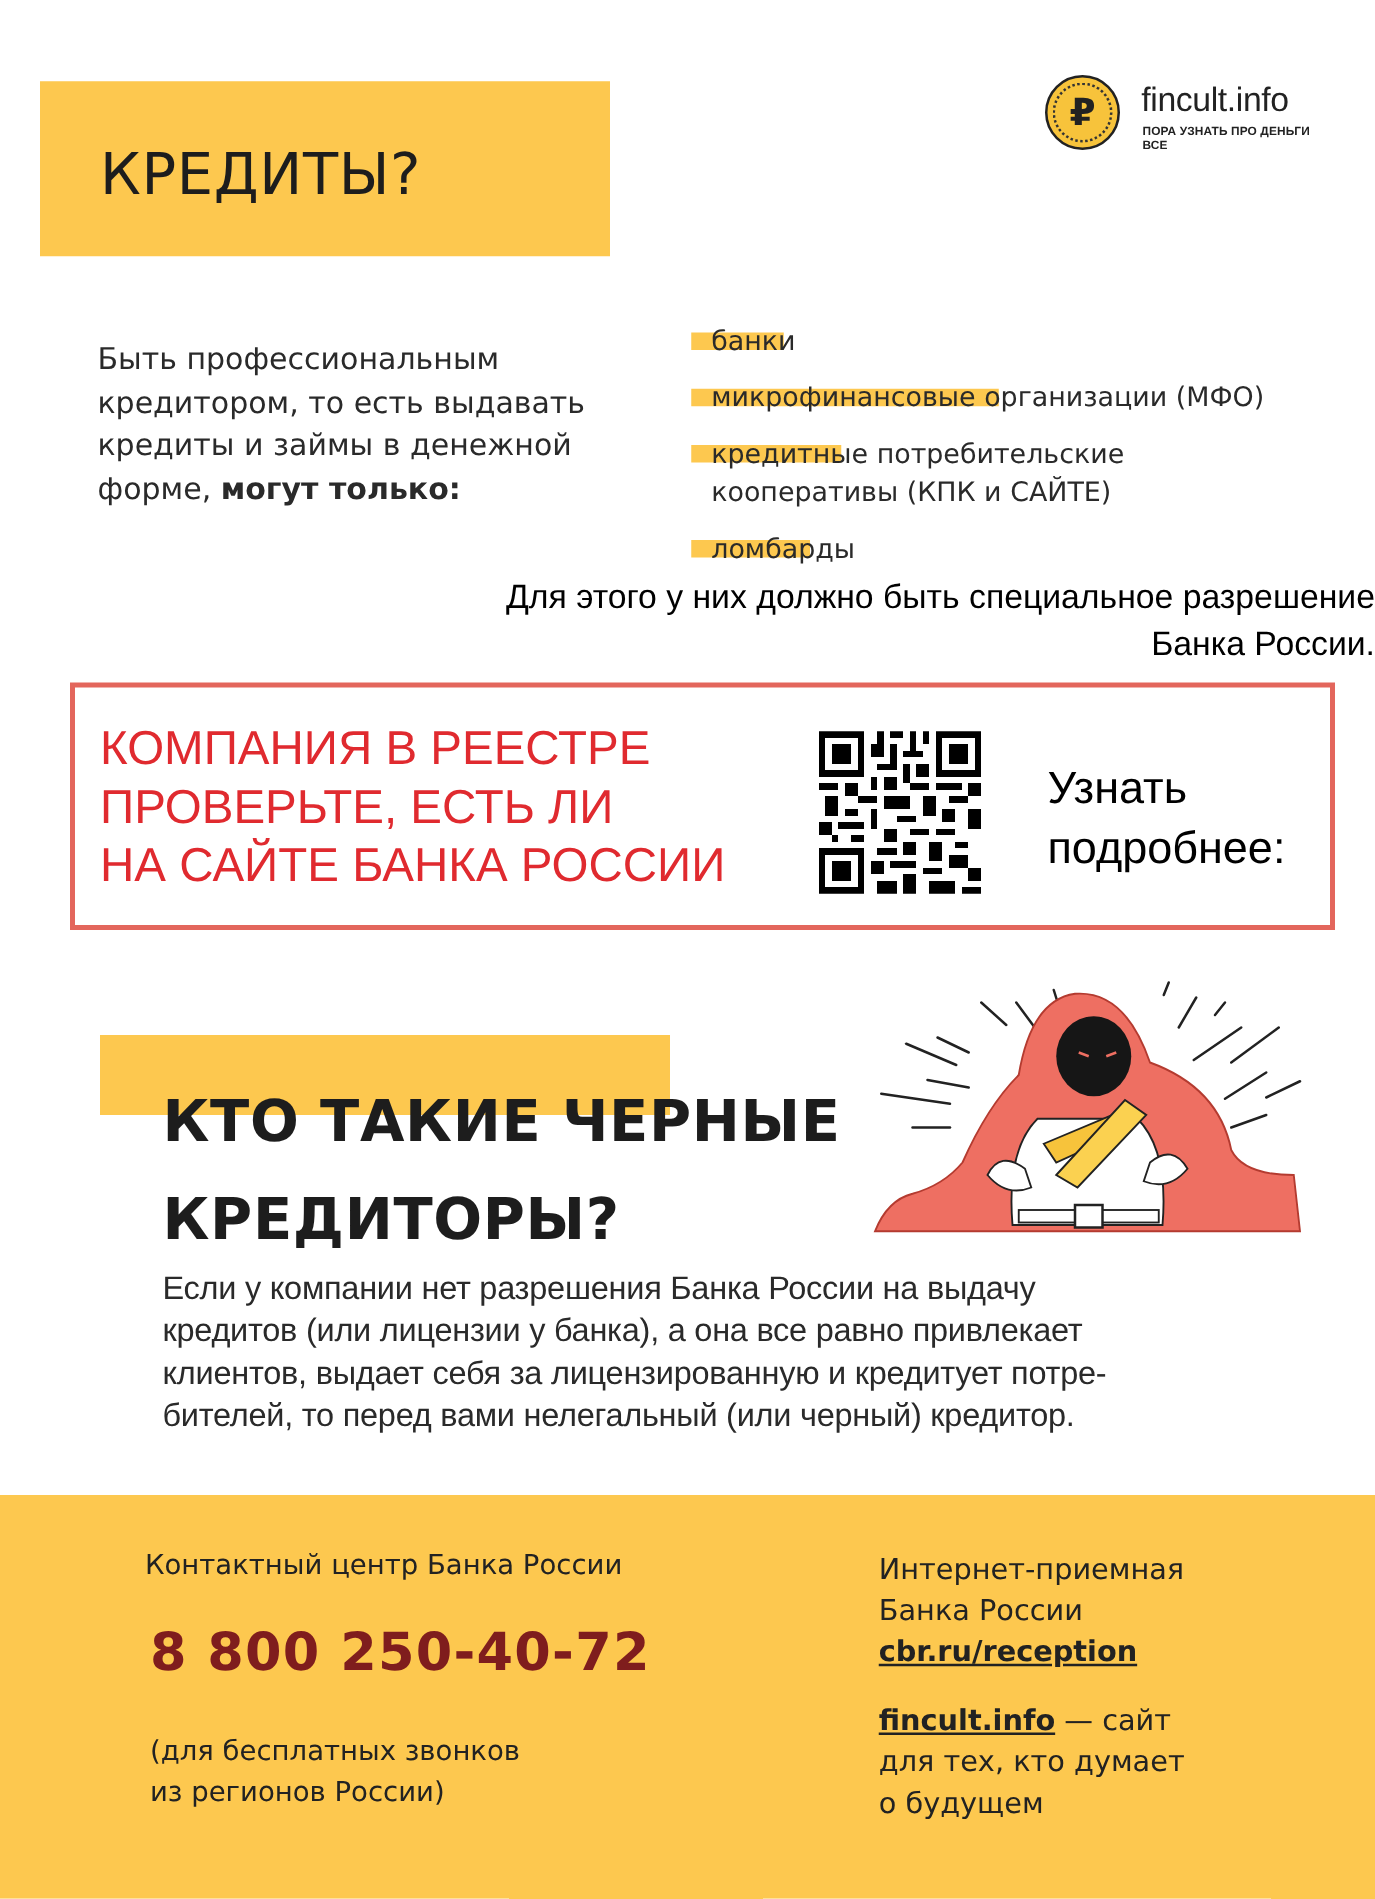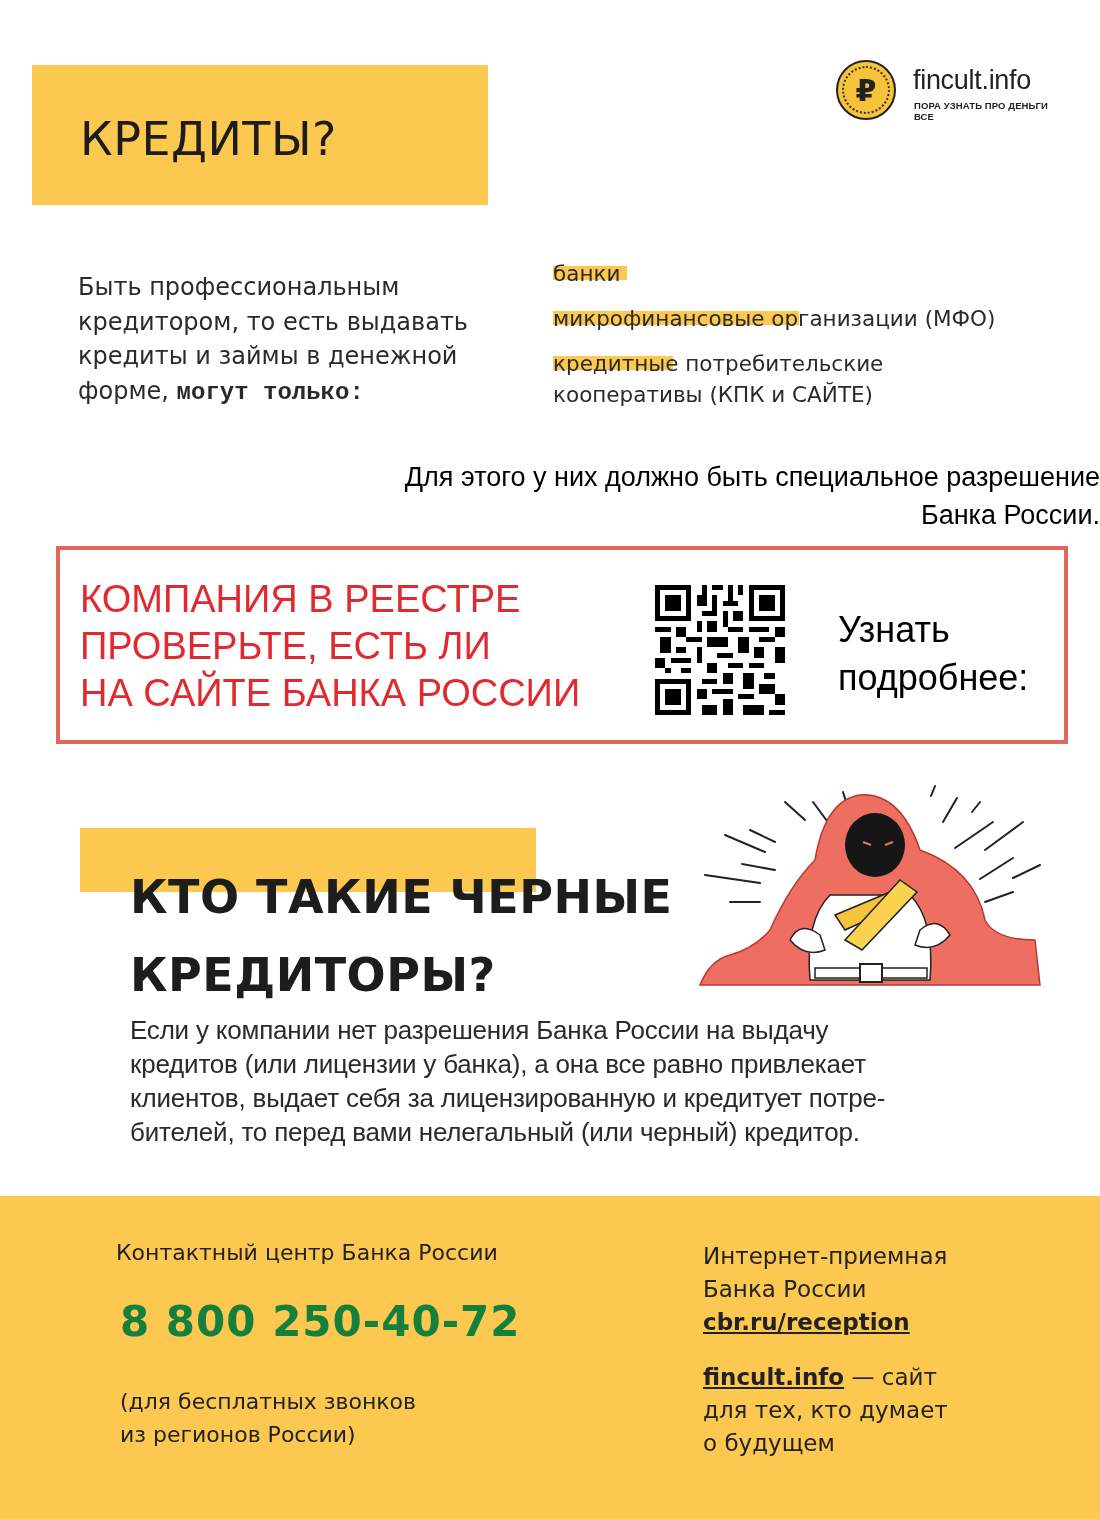--- a/index.html
+++ b/index.html
@@ -19,44 +19,44 @@
 
     
     .hl-block { background: #fdc84f; }
     .hl1 { left: 32px; top: 65px; width: 456px; height: 140px; }
     .hl2 { left: 80px; top: 828px; width: 456px; height: 64px; }
 
     .h1 { left: 80px; top: 100px; font-family: "DejaVu Sans", sans-serif; font-size: 46px; line-height: 78px; color: #1d1d1d; letter-spacing: 0.5px; font-weight: 500; }
     .h2 { left: 130px; top: 858px; font-family: "DejaVu Sans", sans-serif; font-size: 46px; line-height: 78px; color: #1d1d1d; letter-spacing: 0.5px; }
 
     .intro { left: 78px; top: 270px; width: 450px; font-family: "DejaVu Sans", sans-serif; font-size: 24px; line-height: 34.5px; color: #2a2a2a; }
-    .intro b { font-weight: bold; font-family: Liberation Mono, monospace; }
+    .intro b { font-weight: bold; }
 
     .list { left: 553px; top: 258px; width: 520px; font-family: "DejaVu Sans", sans-serif; font-size: 21.5px; line-height: 31px; color: #2a2a2a; }
-    .list .li { position: relative; margin-bottom: 14px; }
+    .list .li { position: relative; margin-bottom: 14px; padding-left: 16px; }
     .list .li .mark { position: absolute; left: 0; top: 2px; height: 14px; background: #fdc84f; z-index: 0; }
     .list .li .txt { position: relative; z-index: 1; }
 
     .note { left: 0; top: 458px; width: 1100px; text-align: right; font-family: Liberation Sans, sans-serif; font-size: 27px; line-height: 38px; color: #000; padding-left: 32px; }
 
     
     .redbox { left: 56px; top: 546px; width: 1012px; height: 198px; border: 4px solid #e3665c; }
     .redtxt { left: 80px; top: 576px; font-family: "Liberation Sans", sans-serif; font-size: 38px; line-height: 47px; color: #e02a2f; }
     .qr { left: 655px; top: 585px; width: 130px; height: 130px; }
     .more { left: 838px; top: 606px; font-family: "Liberation Sans", sans-serif; font-size: 36px; line-height: 48px; color: #000; }
 
     
     .illo { left: 695px; top: 780px; width: 350px; height: 212px; }
 
     .body2 { left: 130px; top: 1013px; width: 900px; font-family: "Liberation Sans", sans-serif; font-size: 26px; line-height: 34px; color: #2a2a2a; letter-spacing: -0.2px; }
 
     
     .footer { left: 0; top: 1196px; width: 1100px; height: 323px; background: #fdc84f; }
     .f-label { left: 116px; top: 1240px; font-family: "DejaVu Sans", sans-serif; font-size: 22px; color: #222; }
-    .f-phone { left: 120px; top: 1297px; font-family: "DejaVu Sans", sans-serif; font-size: 42px; font-weight: bold; color: #15803d; letter-spacing: 1px; }
+    .f-phone { left: 120px; top: 1297px; font-family: "DejaVu Sans", sans-serif; font-size: 42px; font-weight: bold; color: #7f1d1d; letter-spacing: 1px; }
     .f-free { left: 120px; top: 1385px; width: 400px; font-family: "DejaVu Sans", sans-serif; font-size: 22px; line-height: 33px; color: #222; }
     .f-right { left: 703px; top: 1240px; width: 360px; font-family: "DejaVu Sans", sans-serif; font-size: 23px; line-height: 33px; color: #222; }
     .f-right .link { font-weight: bold; text-decoration: underline; }
     .f-right .gap { height: 22px; }
   </style>
 </head>
 <body>
 
 <div class="abs logo">
   <div class="coin">
@@ -81,20 +81,24 @@
     <span class="mark" style="width:74px; top:8px;"></span>
     <span class="txt">банки</span>
   </div>
   <div class="li">
     <span class="mark" style="width:246px; top:8px;"></span>
     <span class="txt">микрофинансовые организации (МФО)</span>
   </div>
   <div class="li" style="width:390px;">
     <span class="mark" style="width:120px; top:8px;"></span>
     <span class="txt">кредитные потребительские кооперативы (КПК и САЙТЕ)</span>
+  </div>
+  <div class="li">
+    <span class="mark" style="width:95px; top:8px;"></span>
+    <span class="txt">ломбарды</span>
   </div>
 </div>
 
 <div class="abs note">
   <div>Для этого  у них должно быть специальное разрешение</div>
   <div>Банка России.</div>
 </div>
 
 <div class="abs redbox"></div>
 <div class="abs redtxt">

